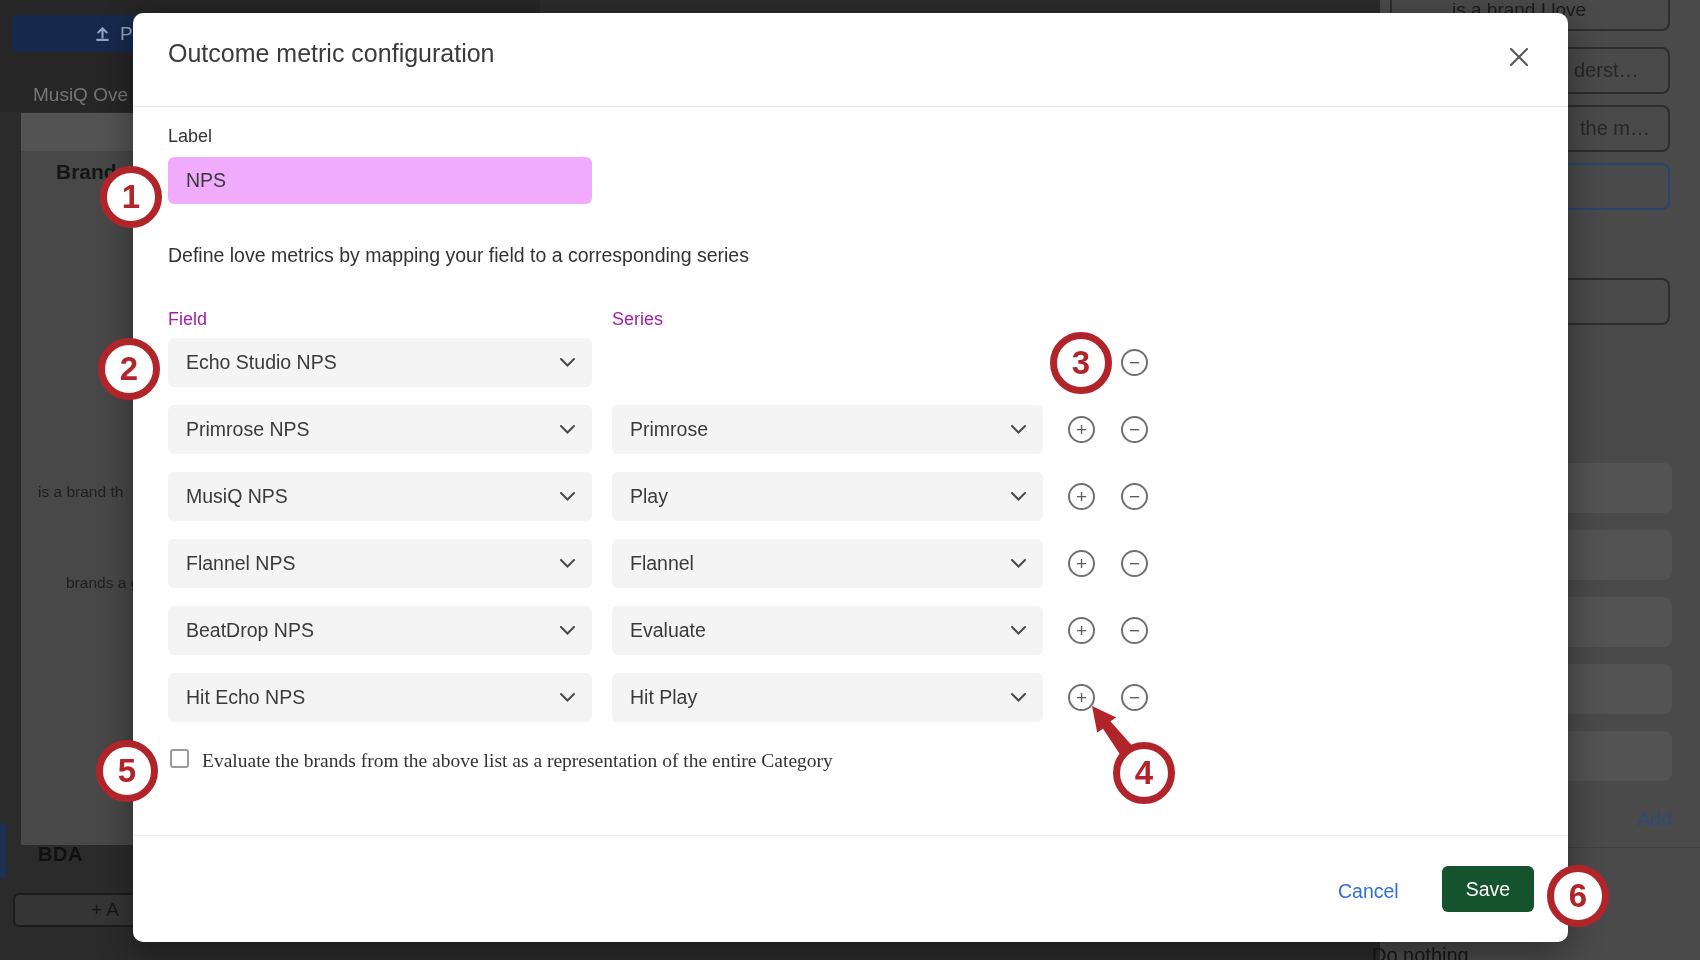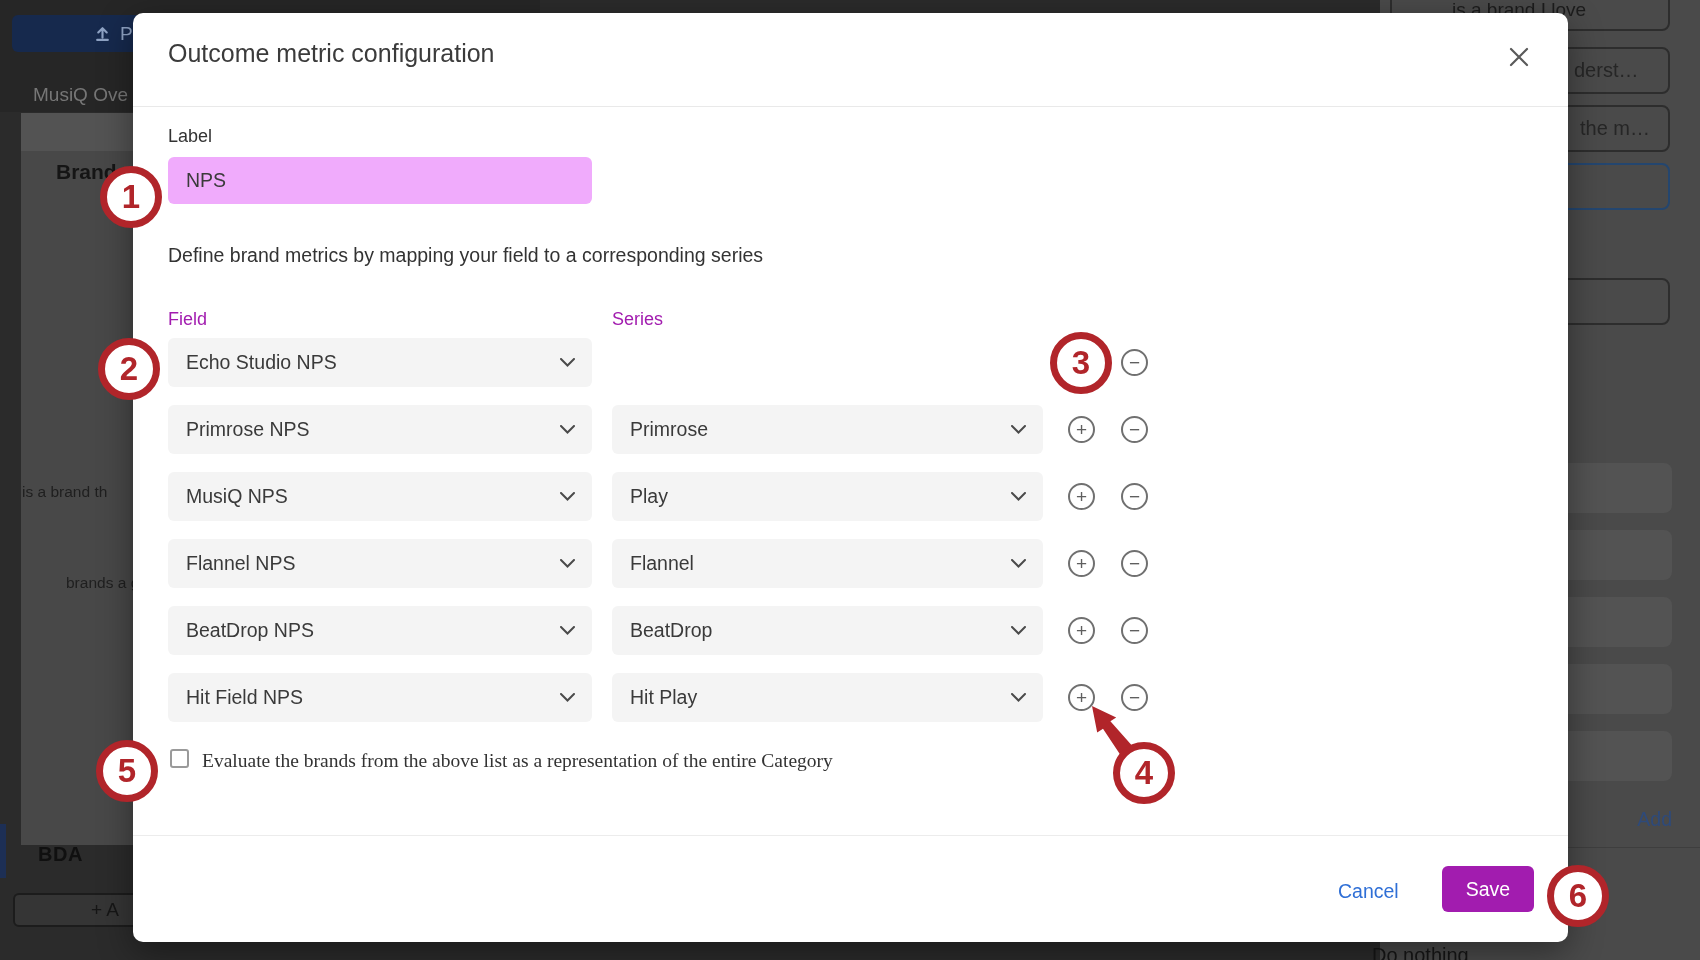--- a/index.html
+++ b/index.html
@@ -10,21 +10,21 @@
 
   
   .bg-left-top{left:0;top:0;width:540px;height:112px;background:#262626;}
   .publish-btn{left:12px;top:15px;width:300px;height:37px;background:#16294d;
       border-radius:6px;display:flex;align-items:center;gap:9px;padding-left:82px;
       box-sizing:border-box;color:#8fa3c4;font-size:19px;}
   .bg-tab{left:33px;top:84px;font-size:19px;color:#767676;}
   .bg-card{left:21px;top:113px;width:520px;height:732px;background:#484848;}
   .bg-card-header{left:21px;top:113px;width:520px;height:38px;background:#535353;}
   .bg-card-title{left:44px;top:160px;font-size:21px;font-weight:bold;color:#151515;margin-left:12px;}
-  .bg-snip1{left:22px;top:483px;font-size:15.5px;color:#1f1f1f;}
+  .bg-snip1{left:38px;top:483px;font-size:15.5px;color:#1f1f1f;}
   .bg-snip2{left:66px;top:574px;font-size:15.5px;color:#1f1f1f;}
   .bg-section{left:38px;top:843px;font-size:20px;font-weight:bold;color:#101010;letter-spacing:.5px;}
   .bg-addA{left:13px;top:893px;width:520px;height:34px;background:#353535;
       border:2px solid #1c1c1c;border-radius:6px;box-sizing:border-box;}
   .bg-addA span{position:absolute;left:76px;top:4px;font-size:19px;color:#161616;}
   .bg-bluetab{left:0;top:824px;width:6px;height:54px;background:#1d2f55;}
 
   .bg-right{left:1380px;top:0;width:320px;height:960px;background:#4a4a4a;}
   .bg-topsnip{left:1452px;top:-1px;font-size:19px;color:#1c1c1c;}
   .obox{left:1390px;width:280px;height:47px;border:2px solid #2d2d2d;border-radius:8px;
@@ -59,21 +59,21 @@
   .iconbtn{position:absolute;top:11px;width:27px;height:27px;border:2px solid #707070;
       border-radius:50%;box-sizing:border-box;display:flex;align-items:center;
       justify-content:center;font-size:19px;color:#5f5f5f;line-height:1;cursor:pointer;}
   .btn-plus{left:900px;}
   .btn-minus{left:953px;}
   .m-check{left:37px;top:736px;width:19px;height:19px;border:2px solid #9a9a9a;
       border-radius:3px;box-sizing:border-box;background:#fff;cursor:pointer;}
   .m-checklabel{left:69px;top:737px;font-size:19.5px;color:#333;font-family:Liberation Serif, serif;}
   .m-ftr-div{left:0;top:822px;width:1435px;height:1px;background:#ececec;}
   .m-cancel{left:1205px;top:867px;font-size:19.5px;color:#2f6fd6;cursor:pointer;}
-  .m-save{left:1309px;top:853px;width:92px;height:46px;background:#a21caf;border-radius:6px;
+  .m-save{left:1309px;top:853px;width:92px;height:46px;background:#14532d;border-radius:6px;
       display:flex;align-items:center;justify-content:center;font-size:19.5px;color:#ffffff;
       cursor:pointer;}
 
   
   .badge{position:absolute;width:62px;height:62px;border:7px solid #b1252a;border-radius:50%;
       background:#fff;box-sizing:border-box;display:flex;align-items:center;justify-content:center;
       font-size:33px;font-weight:bold;color:#b1252a;z-index:50;}
   .arrow-svg{position:absolute;left:0;top:0;width:1700px;height:960px;z-index:49;pointer-events:none;}
 </style>
 </head>
@@ -137,21 +137,21 @@
       </svg>
     </div>
 
     <div class="abs m-hdr-div"></div>
 
     <div class="abs m-label">Label</div>
     <div class="abs m-input">
       <span>NPS</span>
     </div>
 
-    <div class="abs m-desc">Define brand metrics by mapping your field to a corresponding series</div>
+    <div class="abs m-desc">Define love metrics by mapping your field to a corresponding series</div>
 
     <div class="abs m-colhdr" style="left:35px;">Field</div>
     <div class="abs m-colhdr" style="left:479px;">Series</div>
 
     <div class="abs mrow" style="top:325px;">
       <div class="dd dd-field">
         <span>Echo Studio NPS</span>
         <svg width="15" height="9" viewBox="0 0 15 9">
             <path d="M1 1l6.5 6.5L14 1" fill="none" stroke="#4a4a4a" stroke-width="2" stroke-linecap="round"></path>
           </svg>
@@ -212,32 +212,32 @@
     </div>
 
     <div class="abs mrow" style="top:593px;">
       <div class="dd dd-field">
         <span>BeatDrop NPS</span>
         <svg width="15" height="9" viewBox="0 0 15 9">
             <path d="M1 1l6.5 6.5L14 1" fill="none" stroke="#4a4a4a" stroke-width="2" stroke-linecap="round"></path>
           </svg>
       </div>
       <div class="dd dd-series">
-        <span>BeatDrop</span>
+        <span>Evaluate</span>
         <svg width="15" height="9" viewBox="0 0 15 9">
             <path d="M1 1l6.5 6.5L14 1" fill="none" stroke="#4a4a4a" stroke-width="2" stroke-linecap="round"></path>
           </svg>
       </div>
       <div class="iconbtn btn-plus">+</div>
       <div class="iconbtn btn-minus">−</div>
     </div>
 
     <div class="abs mrow" style="top:660px;">
       <div class="dd dd-field">
-        <span>Hit Field NPS</span>
+        <span>Hit Echo NPS</span>
         <svg width="15" height="9" viewBox="0 0 15 9">
             <path d="M1 1l6.5 6.5L14 1" fill="none" stroke="#4a4a4a" stroke-width="2" stroke-linecap="round"></path>
           </svg>
       </div>
       <div class="dd dd-series">
         <span>Hit Play</span>
         <svg width="15" height="9" viewBox="0 0 15 9">
             <path d="M1 1l6.5 6.5L14 1" fill="none" stroke="#4a4a4a" stroke-width="2" stroke-linecap="round"></path>
           </svg>
       </div>

